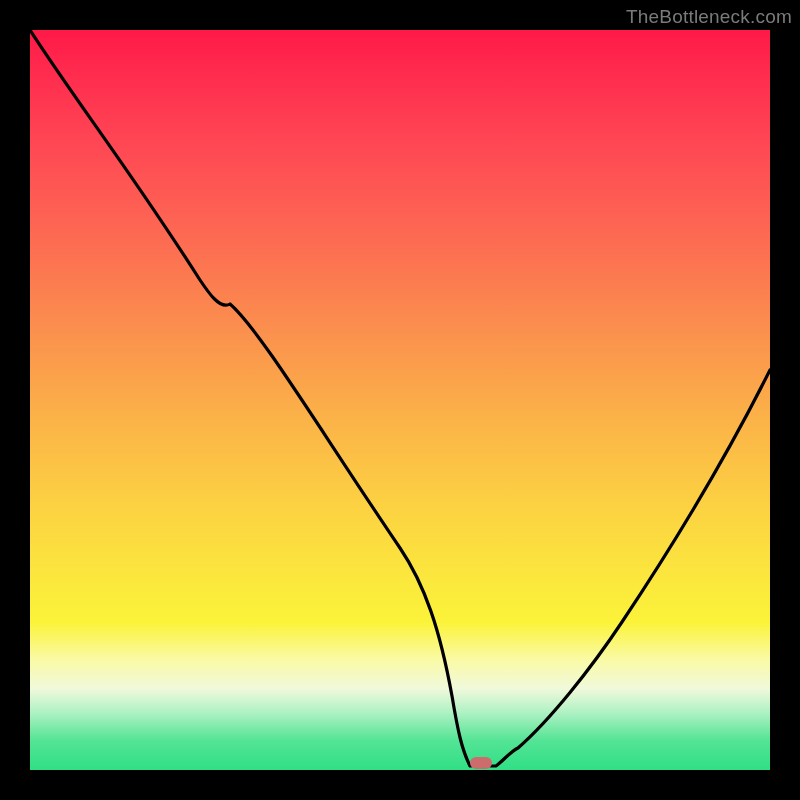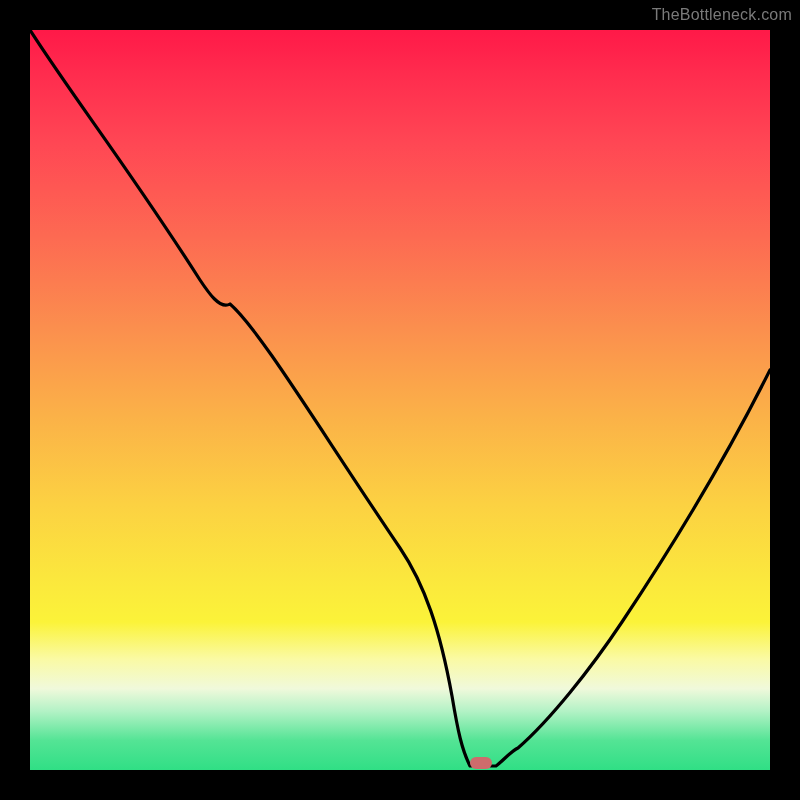--- a/index.html
+++ b/index.html
@@ -44,21 +44,21 @@
     left: 30px;
     top: 30px;
     width: 740px;
     height: 740px;
   }
   .watermark {
     position: absolute;
     top: 6px;
     right: 8px;
     color: #7a7a7a;
-    font-size: 16px;
+    font-size: 19px;
     letter-spacing: 0.2px;
     pointer-events: none;
   }
 </style>
 </head>
 <body>
 
 <div class="chart-wrap">
 
   <div class="plot-area"></div>

